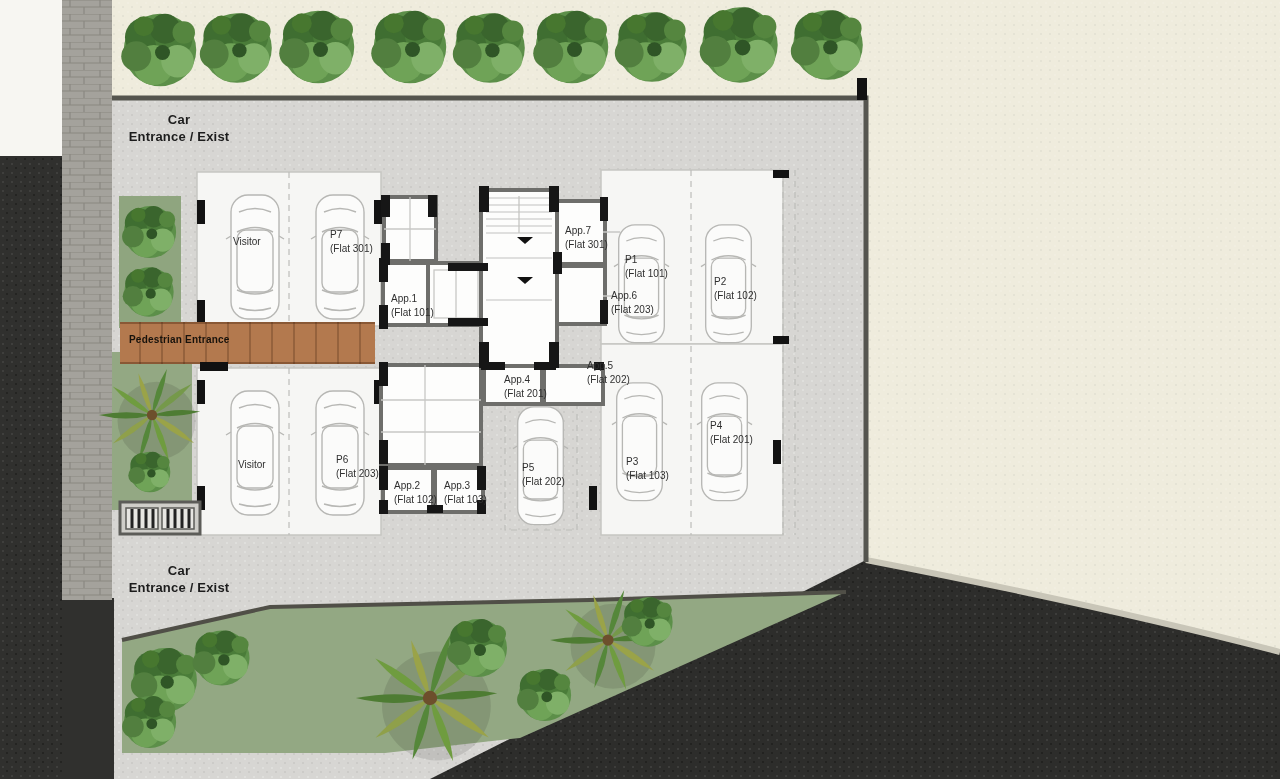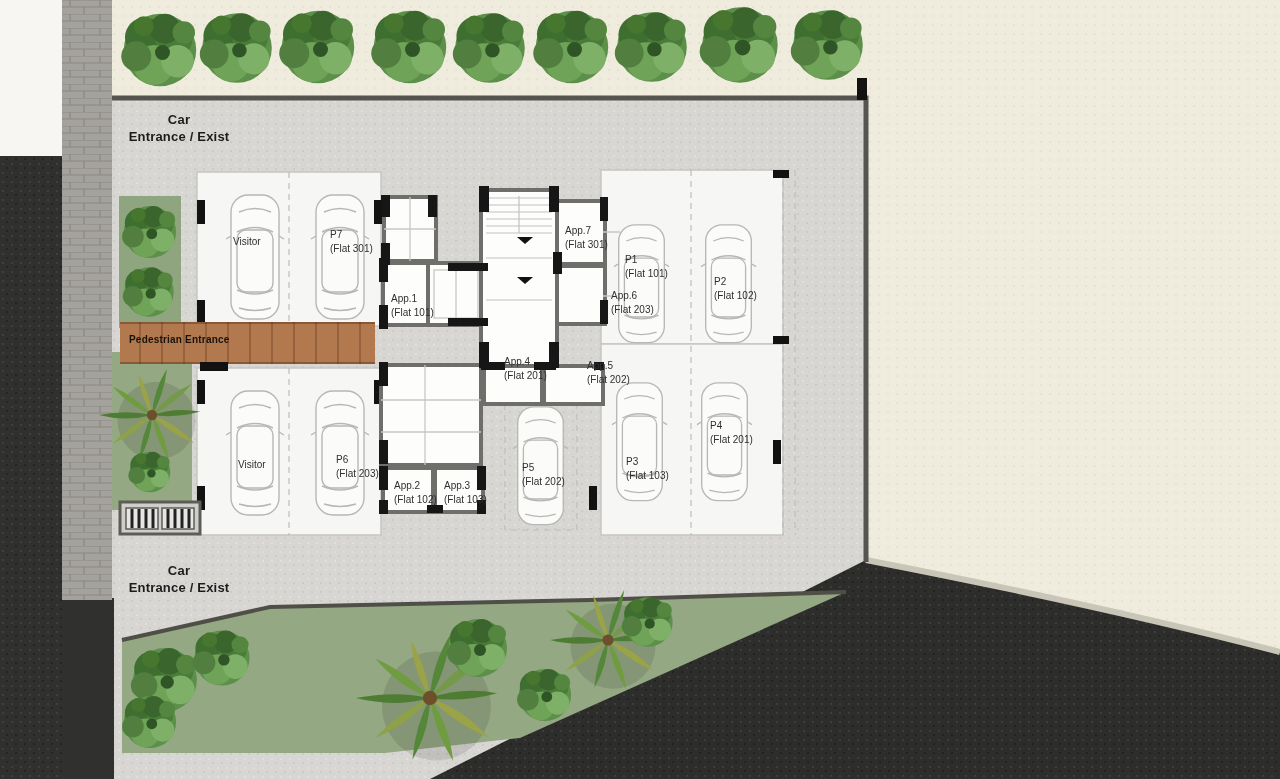--- a/index.html
+++ b/index.html
@@ -313,21 +313,21 @@
       <span>(Flat 101)</span>
     </div>
 <div class="lbl" style="left:394px;top:479px;">
   <span>App.2</span>
       <span>(Flat 102)</span>
     </div>
 <div class="lbl" style="left:444px;top:479px;">
   <span>App.3</span>
       <span>(Flat 103)</span>
     </div>
-<div class="lbl" style="left:504px;top:355px;">
+<div class="lbl" style="left:504px;top:373px;">
   <span>App.4</span>
       <span>(Flat 201)</span>
     </div>
 <div class="lbl" style="left:551px;top:359px;margin-left:36px;">
   <span>App.5</span>
       <span>(Flat 202)</span>
     </div>
 <div class="lbl" style="left:598px;top:289px;margin-left:13px;">
   <span>App.6</span>
       <span>(Flat 203)</span>

